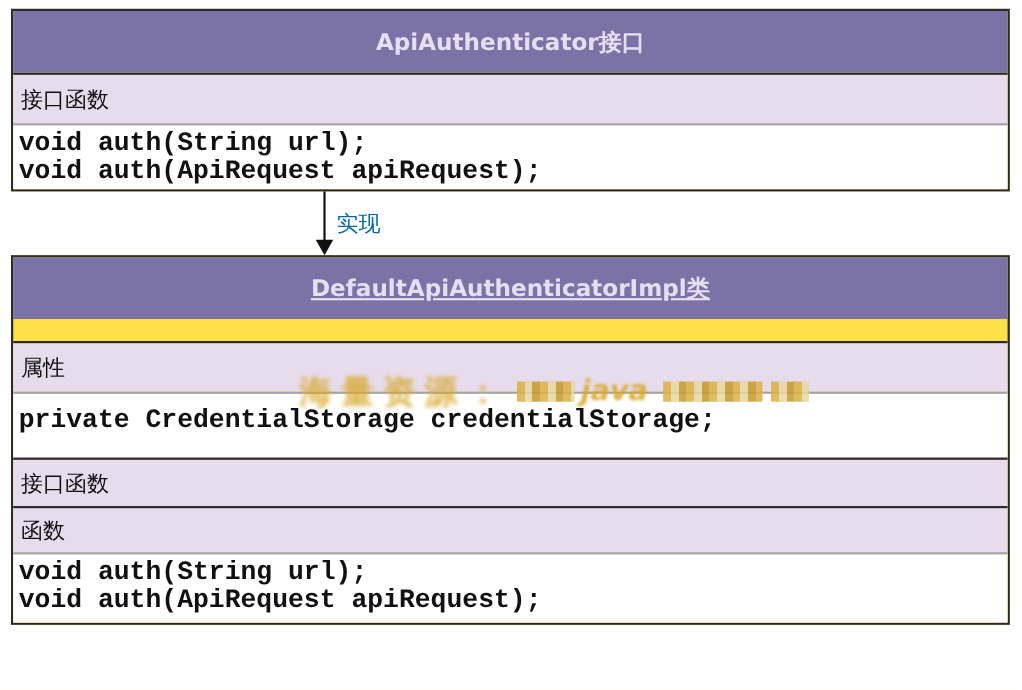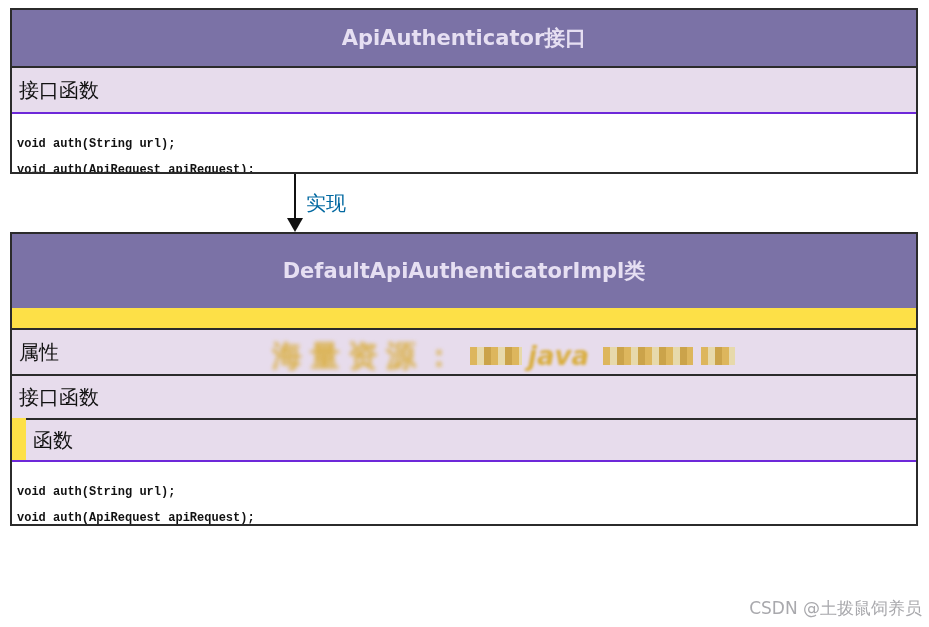--- a/index.html
+++ b/index.html
@@ -40,46 +40,46 @@
     color: #111111;
     font-size: 20px;
     display: flex;
     align-items: center;
     padding-left: 7px;
     border-top: 2px solid #2b2b2b;
     box-sizing: border-box;
   }
   .uml-code-row {
     background: #ffffff;
-    border-top: 2px solid #6d28d9;
+    border-top: 2px solid #a3a3a3;
     box-sizing: border-box;
-    padding: 17px 0 0 5px;
+    padding: 4px 0 0 5px;
     font-family: "Liberation Mono", "DejaVu Sans Mono", monospace;
     font-weight: bold;
-    font-size: 12px;
+    font-size: 24px;
     line-height: 26px;
     color: #111111;
     white-space: nowrap;
     overflow: hidden;
   }
   .code-line { height: 26px; }
 
   
   #interface-box { top: 8px; }
   #interface-box .uml-header { height: 56px; }
   #interface-box .uml-label-row { height: 46px; }
   #interface-box .uml-code-row { height: 60px; }
 
   #class-box { top: 232px; }
-  #class-box .uml-header { height: 74px; }
+  #class-box .uml-header { height: 56px; text-decoration: underline; }
   .row-attr-label { height: 46px; margin-top: 20px; }
   .row-attr-code { height: 60px; }
   .row-ctor-label { height: 44px; }
   .row-ctor-code { height: 66px; }
-  .row-method-label { height: 42px; margin-left: 14px; }
+  .row-method-label { height: 42px; }
   .row-method-code { height: 64px; }
 
   
   #implements-arrow-line {
     position: absolute;
     left: 294px;
     top: 174px;
     width: 2px;
     height: 46px;
     background: #111111;
@@ -168,33 +168,35 @@
   </div>
 
   <div id="implements-arrow-line"></div>
   <div id="implements-arrow-head"></div>
   <div id="implements-label">实现</div>
 
   <div class="uml-box" id="class-box">
     <div class="uml-header">DefaultApiAuthenticatorImpl类</div>
 
     <div class="uml-label-row row-attr-label">属性</div>
+    <div class="uml-code-row row-attr-code">
+      <div class="code-line" style="margin-top:8px;">private CredentialStorage credentialStorage;</div>
+    </div>
 
     <div class="uml-label-row row-ctor-label">接口函数</div>
 
     <div class="uml-label-row row-method-label">函数</div>
     <div class="uml-code-row row-method-code">
       <div class="code-line">void auth(String url);</div>
       <div class="code-line">void auth(ApiRequest apiRequest);</div>
     </div>
   </div>
 
   <div id="course-watermark">
     <span class="cn-part">海量资源：</span>
     <span class="mosaic m1"></span>
     <span class="latin-part">java</span>
     <span class="mosaic m2"></span>
     <span class="mosaic m3"></span>
   </div>
 
-  <div id="csdn-watermark">CSDN @土拨鼠饲养员</div>
 
 </div>
 
 </body></html>

